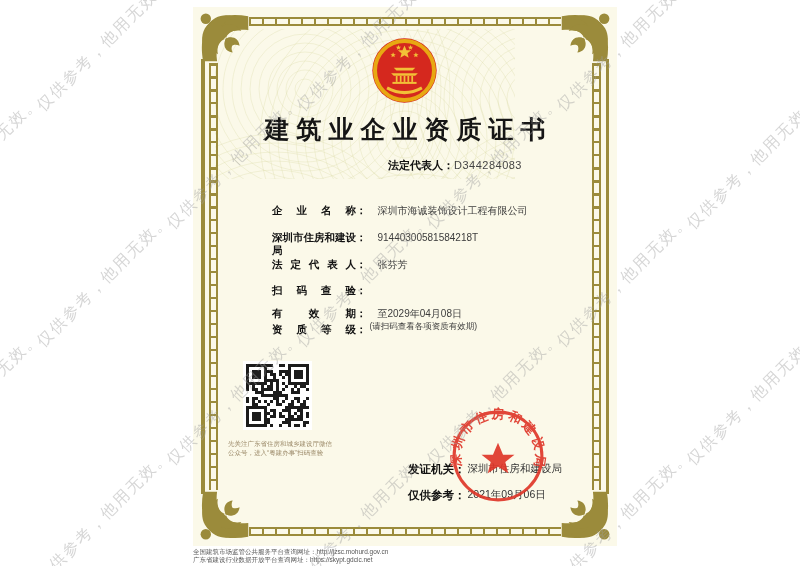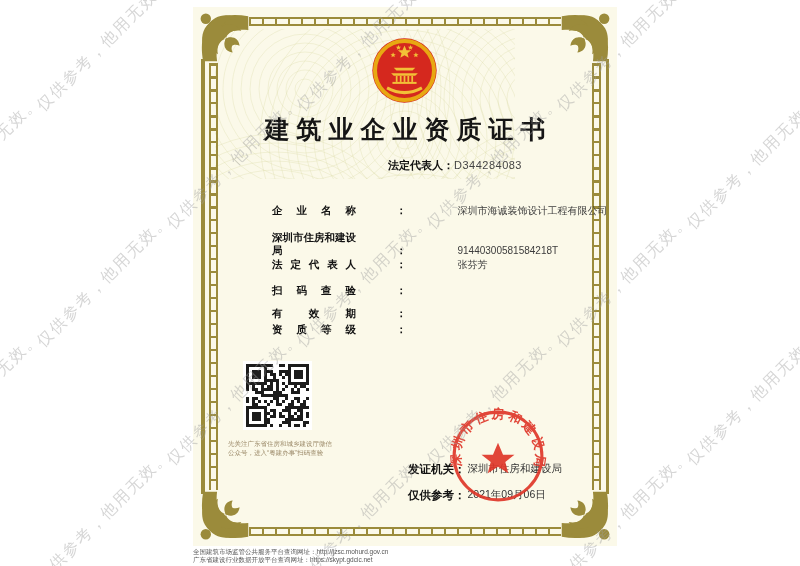--- a/index.html
+++ b/index.html
@@ -36,21 +36,21 @@
   
   .emblem{position:absolute;left:178px;top:30px;width:67px;height:67px;z-index:3;}
   .title{position:absolute;left:0;top:106px;width:100%;text-align:center;font-size:25px;
     font-weight:bold;color:#151515;letter-spacing:7px;text-indent:7px;z-index:3;}
   .certno{position:absolute;left:0;top:151px;width:100%;text-align:center;padding-left:100px;
     box-sizing:border-box;font-size:11px;z-index:3;}
   .certno .lab{font-weight:bold;color:#111;}
   .certno .val{color:#444;letter-spacing:.5px;}
 
   
-  .row{position:absolute;left:79px;display:flex;align-items:flex-end;z-index:3;gap:40px;}
+  .row{position:absolute;left:79px;display:flex;align-items:flex-start;z-index:3;}
   .flabel{display:inline-block;width:84px;text-align:justify;text-align-last:justify;
     font-weight:bold;font-size:10.5px;color:#111;line-height:13px;}
   .colon{font-weight:bold;font-size:10.5px;color:#111;line-height:13px;}
   .fvalue{font-size:10px;color:#3c3c3c;margin-left:11px;line-height:13px;max-width:230px;}
   .note{font-size:8.5px;color:#3c3c3c;margin-left:3px;line-height:13px;}
   .gline{font-size:10px;color:#3c3c3c;line-height:12.5px;}
 
   
   .qr{position:absolute;left:50px;top:354px;background:#fff;padding:3px;z-index:3;line-height:0;}
   .qr-caption{position:absolute;left:35px;top:433px;width:104px;font-size:6.5px;line-height:8.5px;
@@ -282,20 +282,24 @@
         <span class="colon">：</span>
       <span class="fvalue">张芬芳</span>
     </div>
     <div class="row" style="top:277px">
       <span class="flabel">扫码查验</span>
         <span class="colon">：</span>
     </div>
     <div class="row" style="top:300px">
       <span class="flabel">有效期</span>
         <span class="colon">：</span>
+      <div>
+        <div class="fvalue">至2029年04月08日</div>
+        <div class="note">(请扫码查看各项资质有效期)</div>
+      </div>
     </div>
     <div class="row" style="top:316px">
       <span class="flabel">资质等级</span>
         <span class="colon">：</span>
     </div>
 
     <div class="qr">
       <svg id="qr-svg" width="63" height="63" viewBox="0 0 63 63">
           <rect x="0" y="0" width="3" height="3" fill="#1c1c1c"></rect>
           <rect x="3" y="0" width="3" height="3" fill="#1c1c1c"></rect>

